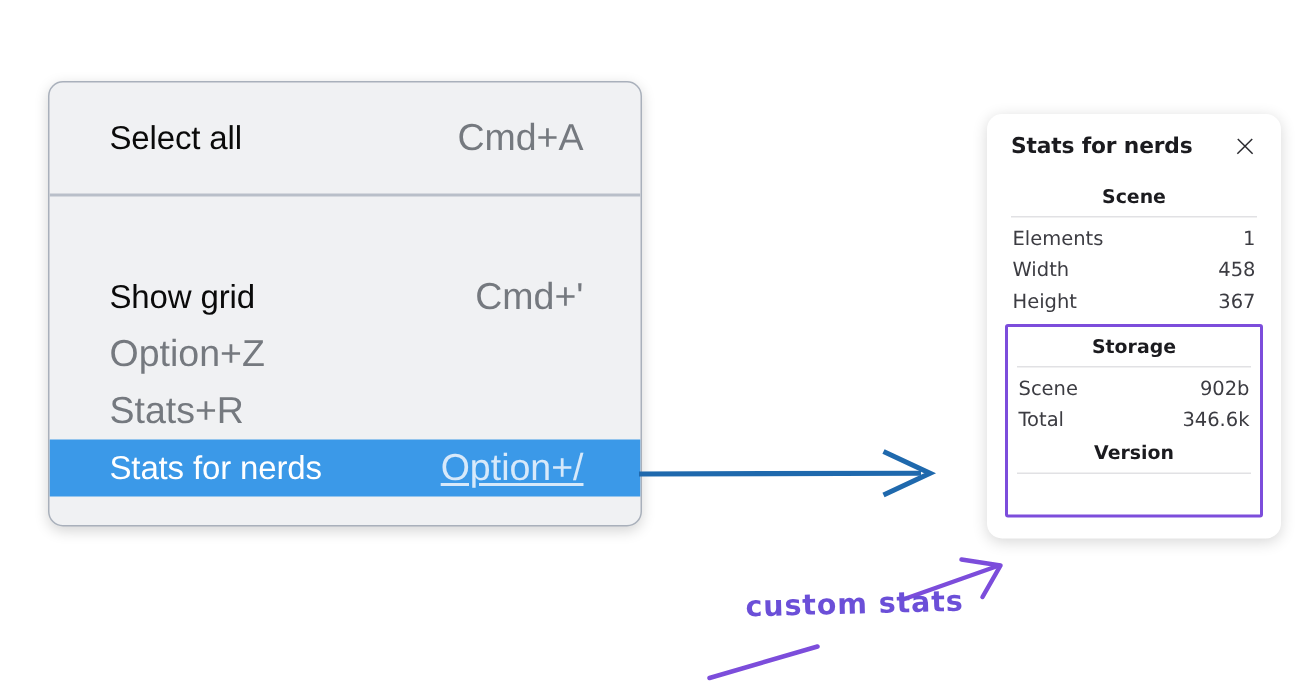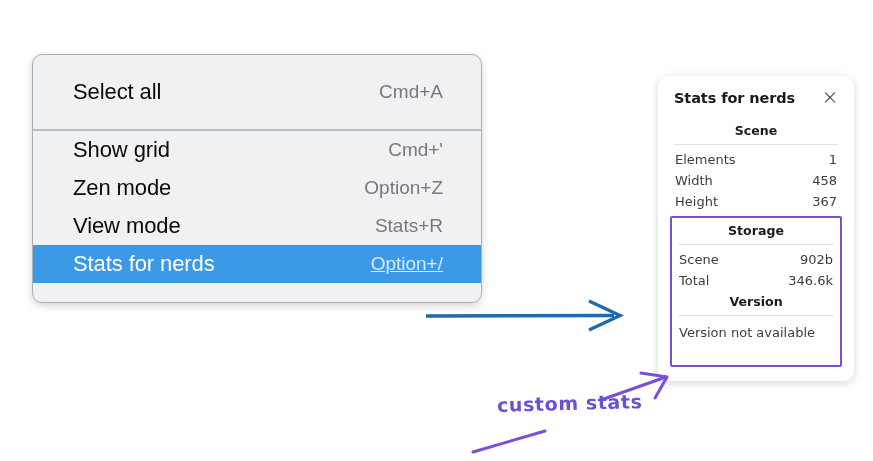--- a/index.html
+++ b/index.html
@@ -14,36 +14,37 @@
     overflow: hidden;
     font-family: "Liberation Sans", sans-serif;
     -webkit-font-smoothing: antialiased;
   }
 
   
   #context-menu {
     position: absolute;
     left: 32px;
     top: 54px;
-    width: 450px;
+    width: 396px;
     background: #f0f1f3;
     border: 1px solid #a9b0bb;
     border-radius: 10px;
     box-shadow: 0 3px 9px rgba(0,0,0,0.17);
     box-sizing: border-box;
     overflow: hidden;
   }
   .menu-section {
     padding: 6px 0 6px 0;
   }
   .menu-section.first {
     padding: 18px 0 18px 0;
   }
   .menu-section.second {
-    padding: 0 0 0 0;
+    padding: 20px 0 0 0;
+    margin-top: 28px;
   }
   .menu-divider {
     height: 2px;
     background: #b9bfc9;
     width: 100%;
   }
   .menu-item {
     display: flex;
     align-items: center;
     justify-content: space-between;
@@ -52,21 +53,21 @@
     box-sizing: border-box;
     cursor: default;
   }
   .menu-item .label {
     font-size: 22px;
     color: #0a0a0a;
     letter-spacing: -0.1px;
     white-space: nowrap;
   }
   .menu-item .shortcut {
-    font-size: 19px;
+    font-size: 25px;
     color: #75797f;
     white-space: nowrap;
   }
   .menu-item.highlight {
     background: #3b99e8;
   }
   .menu-item.highlight .label { color: #ffffff; }
   .menu-item.highlight .shortcut { color: #d7e9fa; text-decoration: underline; }
   .menu-footer { height: 19px; }
 
@@ -183,25 +184,23 @@
   </div>
 
   <div class="menu-divider"></div>
 
   <div class="menu-section second">
     <div class="menu-item">
       <span class="label">Show grid</span>
       <span class="shortcut">Cmd+'</span>
     </div>
     <div class="menu-item">
-      <span class="label">Zen mode</span>
       <span class="shortcut">Option+Z</span>
     </div>
     <div class="menu-item">
-      <span class="label">View mode</span>
       <span class="shortcut">Stats+R</span>
     </div>
     <div class="menu-item highlight">
       <span class="label">Stats for nerds</span>
       <span class="shortcut">Option+/</span>
     </div>
     <div class="menu-footer"></div>
   </div>
 
 </div>
@@ -239,21 +238,20 @@
         <span class="v">902b</span>
       </div>
       <div class="stat-row">
         <span class="k">Total</span>
         <span class="v">346.6k</span>
       </div>
     </div>
     <div>
       <div class="section-head">Version</div>
       <div class="hr"></div>
-      <div class="note-row">Version not available</div>
     </div>
   </div>
 
 </div>
 
 <svg id="annotations" viewBox="0 0 873 461" width="873" height="461">
 
   <g>
     <line x1="426" y1="316" x2="614" y2="315.5" stroke="#1f69ad" stroke-width="3.4" stroke-linecap="butt"></line>
     <polyline points="589,301 620,315.5 589,330" fill="none" stroke="#1f69ad" stroke-width="3.4" stroke-linejoin="miter" stroke-linecap="butt"></polyline>

